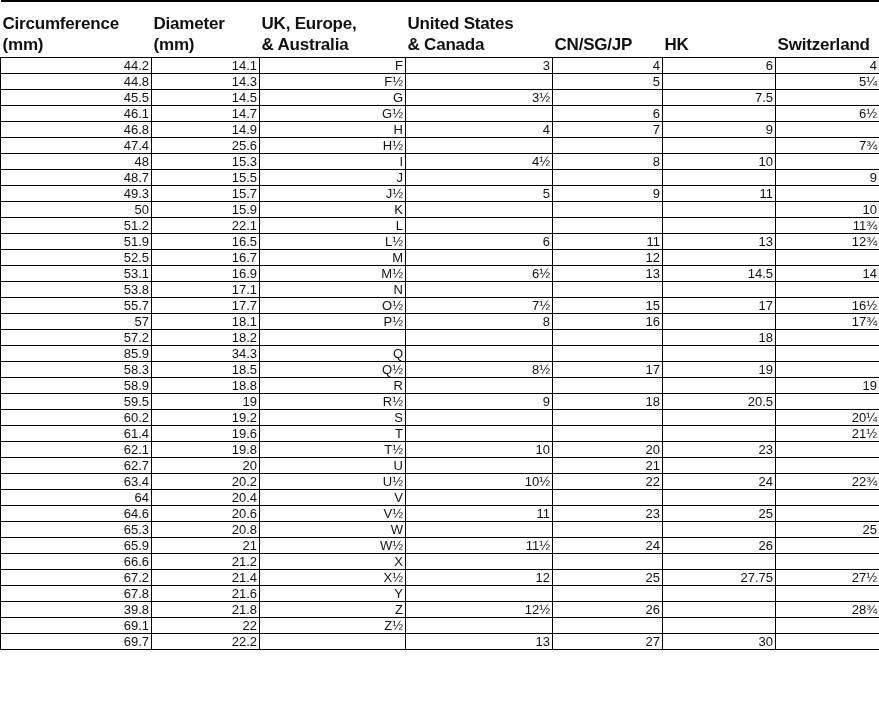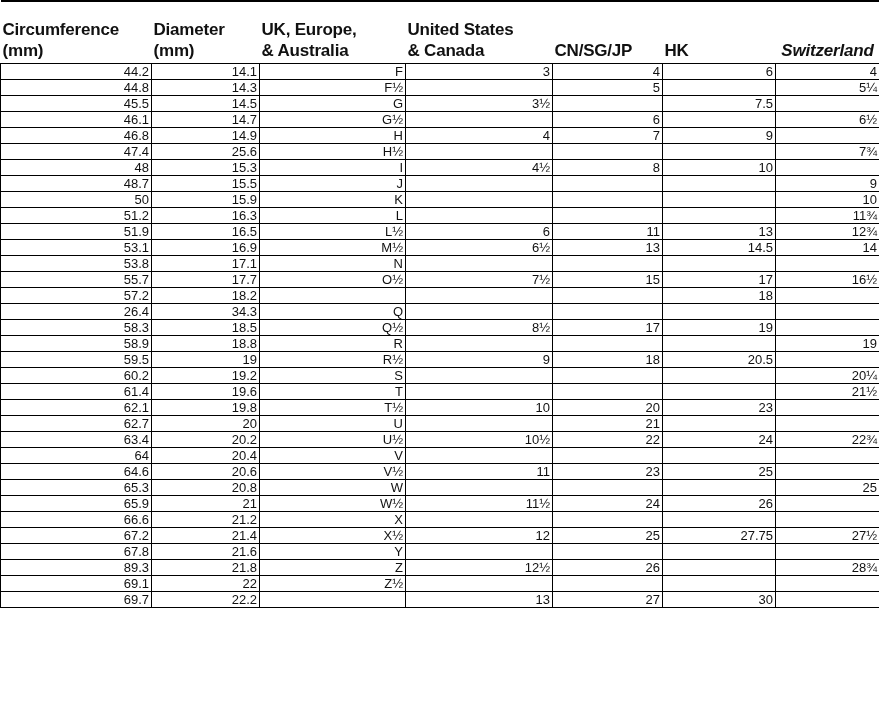--- a/index.html
+++ b/index.html
@@ -21,27 +21,26 @@
     font-family: "Liberation Sans", sans-serif;
     color: #111111;
   }
   
   thead th {
     border-top: 2px solid #000000;
     font-size: 17px;
     font-weight: bold;
     text-align: left;
     vertical-align: bottom;
-    padding: 16px 2px 2px 2px;
+    padding: 10px 2px 2px 2px;
     height: 43px;
     overflow: hidden;
   }
   thead th.right {
-    text-align: center;
-    font-style: italic;
+    text-align: left;
   }
   thead .h-line {
     height: 21px;
     line-height: 21px;
     white-space: nowrap;
     letter-spacing: -0.2px;
   }
   
   tbody td {
     border: 1px solid #000000;
@@ -167,47 +166,65 @@
         <tr>
           <td>48.7</td>
           <td>15.5</td>
           <td>J</td>
           <td></td>
           <td></td>
           <td></td>
           <td>9</td>
         </tr>
         <tr>
+          <td>49.3</td>
+          <td>15.7</td>
+          <td>J½</td>
+          <td>5</td>
+          <td>9</td>
+          <td>11</td>
+          <td></td>
+        </tr>
+        <tr>
           <td>50</td>
           <td>15.9</td>
           <td>K</td>
           <td></td>
           <td></td>
           <td></td>
           <td>10</td>
         </tr>
         <tr>
           <td>51.2</td>
-          <td>16.3</td>
+          <td>22.1</td>
           <td>L</td>
           <td></td>
           <td></td>
           <td></td>
           <td>11¾</td>
         </tr>
         <tr>
           <td>51.9</td>
           <td>16.5</td>
           <td>L½</td>
           <td>6</td>
           <td>11</td>
           <td>13</td>
           <td>12¾</td>
         </tr>
         <tr>
+          <td>52.5</td>
+          <td>16.7</td>
+          <td>M</td>
+          <td></td>
+          <td>12</td>
+          <td></td>
+          <td></td>
+        </tr>
+        <tr>
           <td>53.1</td>
           <td>16.9</td>
           <td>M½</td>
           <td>6½</td>
           <td>13</td>
           <td>14.5</td>
           <td>14</td>
         </tr>
         <tr>
           <td>53.8</td>
@@ -221,30 +238,39 @@
         <tr>
           <td>55.7</td>
           <td>17.7</td>
           <td>O½</td>
           <td>7½</td>
           <td>15</td>
           <td>17</td>
           <td>16½</td>
         </tr>
         <tr>
+          <td>57</td>
+          <td>18.1</td>
+          <td>P½</td>
+          <td>8</td>
+          <td>16</td>
+          <td></td>
+          <td>17¾</td>
+        </tr>
+        <tr>
           <td>57.2</td>
           <td>18.2</td>
           <td></td>
           <td></td>
           <td></td>
           <td>18</td>
           <td></td>
         </tr>
         <tr>
-          <td>26.4</td>
+          <td>85.9</td>
           <td>34.3</td>
           <td>Q</td>
           <td></td>
           <td></td>
           <td></td>
           <td></td>
         </tr>
         <tr>
           <td>58.3</td>
           <td>18.5</td>
@@ -374,21 +400,21 @@
         <tr>
           <td>67.8</td>
           <td>21.6</td>
           <td>Y</td>
           <td></td>
           <td></td>
           <td></td>
           <td></td>
         </tr>
         <tr>
-          <td>89.3</td>
+          <td>39.8</td>
           <td>21.8</td>
           <td>Z</td>
           <td>12½</td>
           <td>26</td>
           <td></td>
           <td>28¾</td>
         </tr>
         <tr>
           <td>69.1</td>
           <td>22</td>

